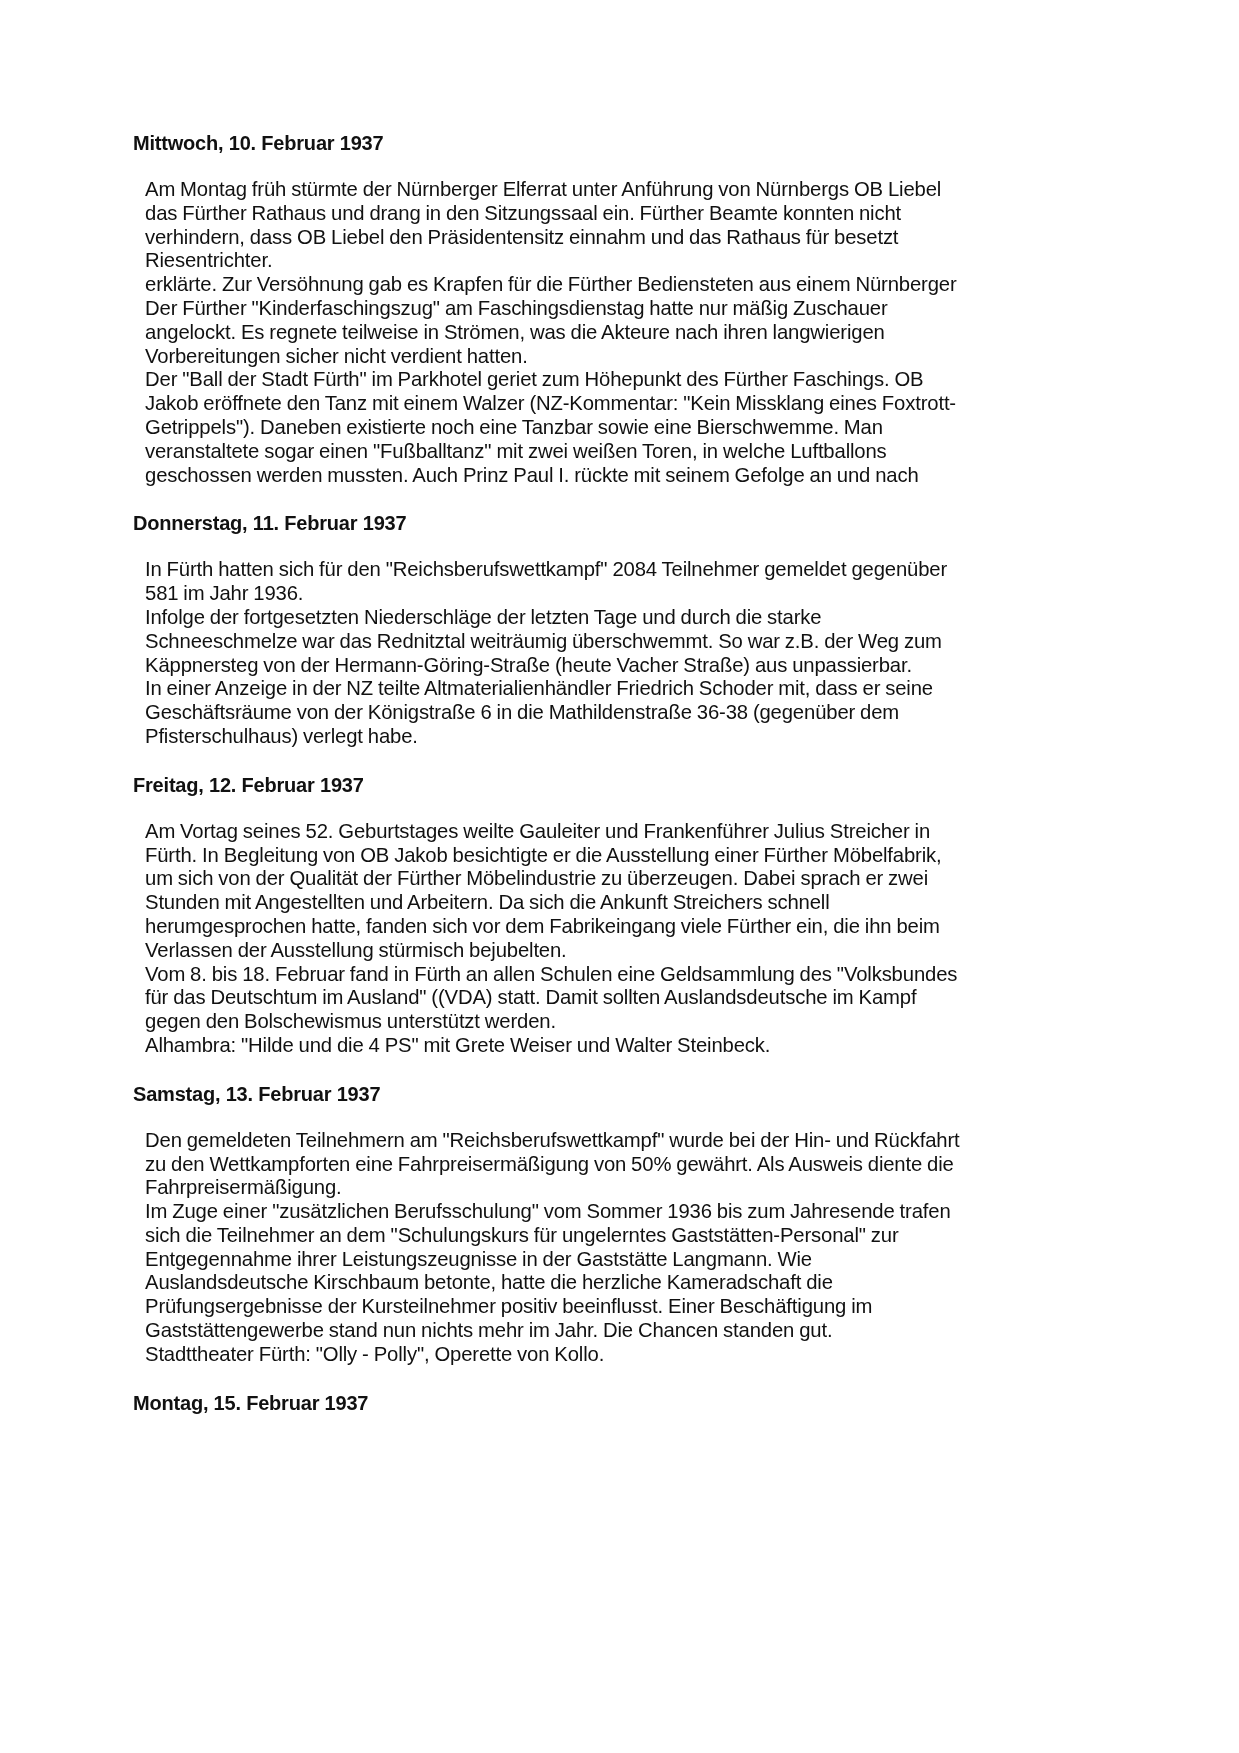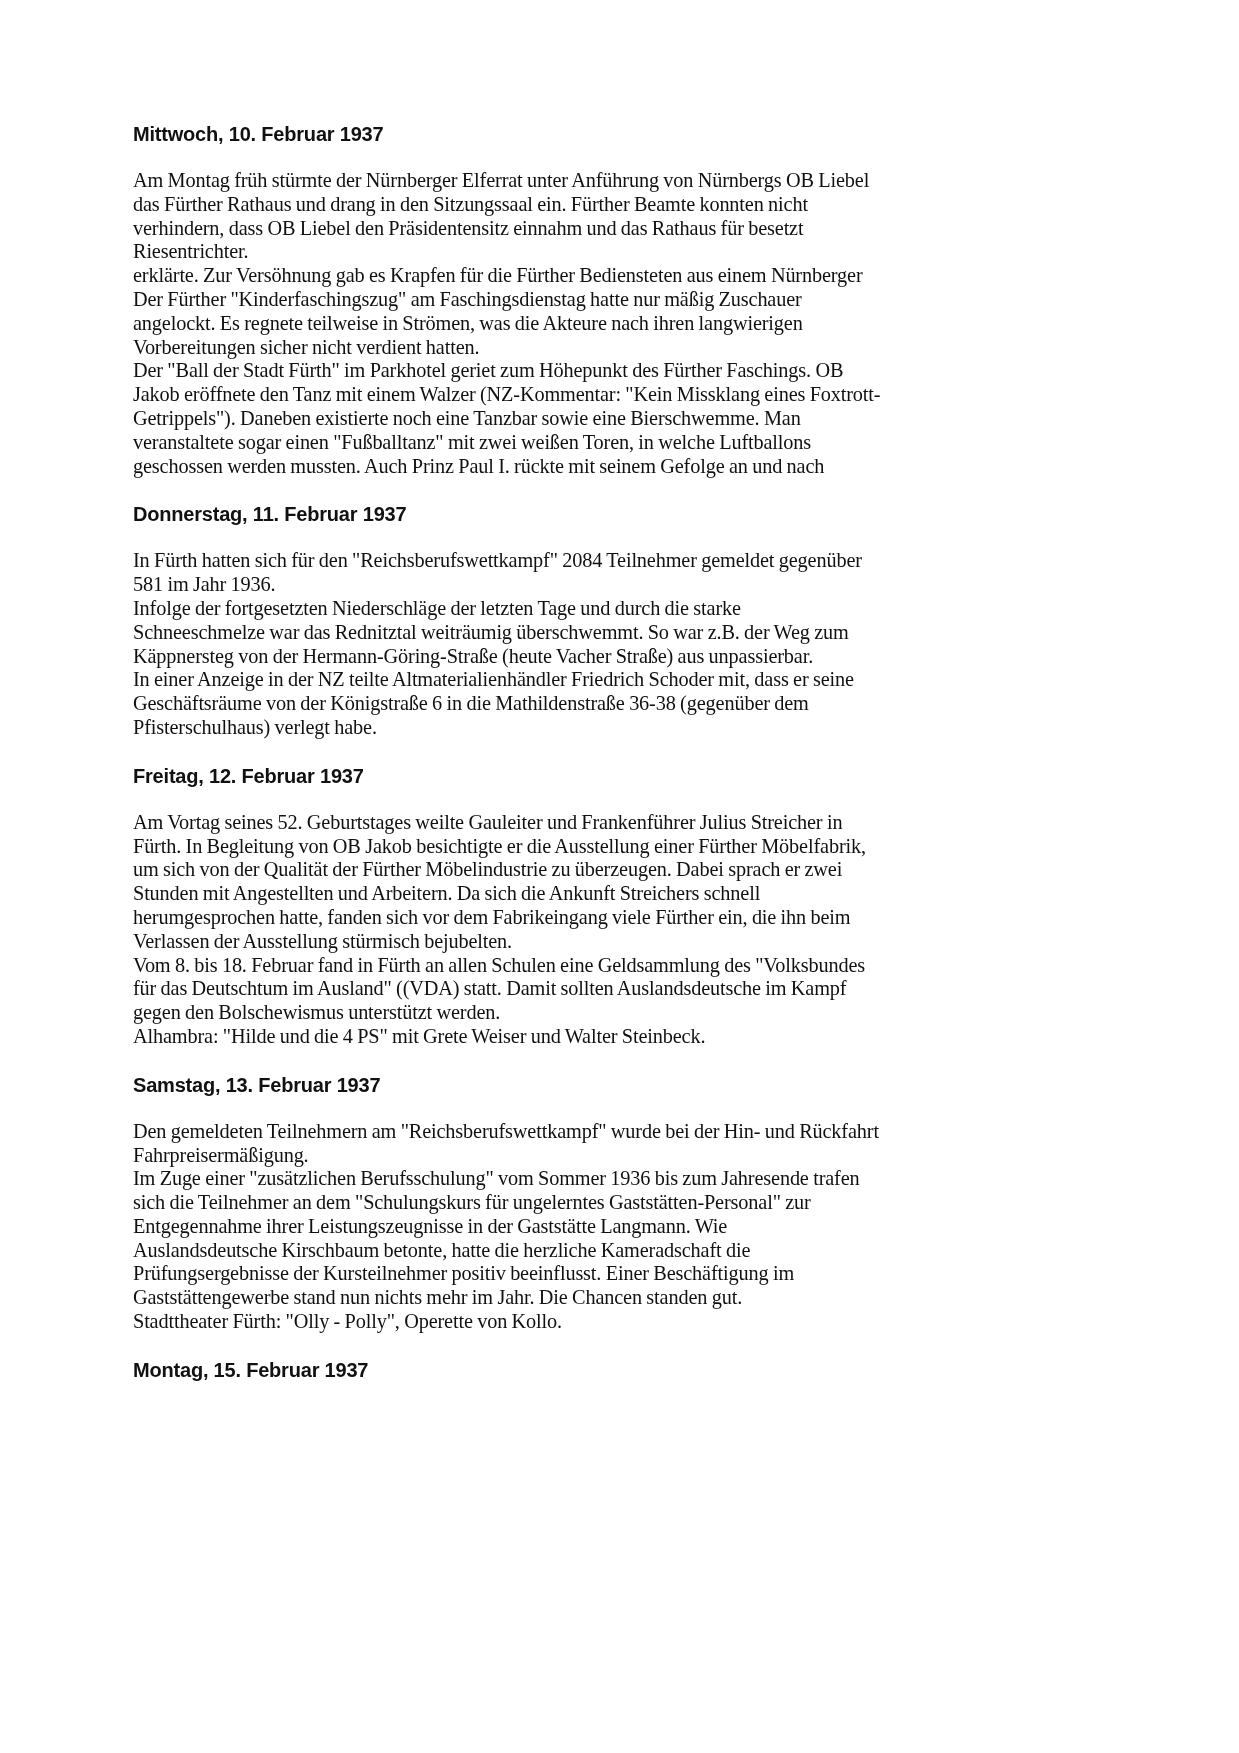--- a/index.html
+++ b/index.html
@@ -11,37 +11,36 @@
       width: 1239px;
       height: 1753px;
       position: relative;
       overflow: hidden;
       font-family: "Liberation Sans", sans-serif;
       color: #111111;
     }
     .page {
       position: absolute;
       left: 133px;
-      top: 122px;
+      top: 131px;
       width: 860px;
     }
     .entry {
       margin: 0 0 24px 0;
     }
     .entry-date {
       font-weight: bold;
       font-size: 20px;
       line-height: 24px;
       letter-spacing: -0.2px;
       margin: 0 0 23px 0;
       color: #111111;
     }
     .entry-body {
-      margin: 0;
-      font-family: Liberation Serif, serif;
+      margin: 12px;
     }
     .para {
       font-size: 20.3px;
       line-height: 23.8px;
       margin: 0;
       letter-spacing: -0.15px;
       word-spacing: -0.5px;
     }
     .line {
       display: block;
@@ -118,20 +117,21 @@
         <span class="line">Alhambra: "Hilde und die 4 PS" mit Grete Weiser und Walter Steinbeck.</span>
       </p>
     </div>
   </section>
 
   <section class="entry">
     <h2 class="entry-date">Samstag, 13. Februar 1937</h2>
     <div class="entry-body">
       <p class="para">
         <span class="line">Den gemeldeten Teilnehmern am "Reichsberufswettkampf" wurde bei der Hin- und Rückfahrt</span>
+        <span class="line">zu den Wettkampforten eine Fahrpreisermäßigung von 50% gewährt. Als Ausweis diente die</span>
         <span class="line">Fahrpreisermäßigung.</span>
       </p>
       <p class="para">
         <span class="line">Im Zuge einer "zusätzlichen Berufsschulung" vom Sommer 1936 bis zum Jahresende trafen</span>
         <span class="line">sich die Teilnehmer an dem "Schulungskurs für ungelerntes Gaststätten-Personal" zur</span>
         <span class="line">Entgegennahme ihrer Leistungszeugnisse in der Gaststätte Langmann. Wie</span>
         <span class="line">Auslandsdeutsche Kirschbaum betonte, hatte die herzliche Kameradschaft die</span>
         <span class="line">Prüfungsergebnisse der Kursteilnehmer positiv beeinflusst. Einer Beschäftigung im</span>
         <span class="line">Gaststättengewerbe stand nun nichts mehr im Jahr. Die Chancen standen gut.</span>
       </p>

